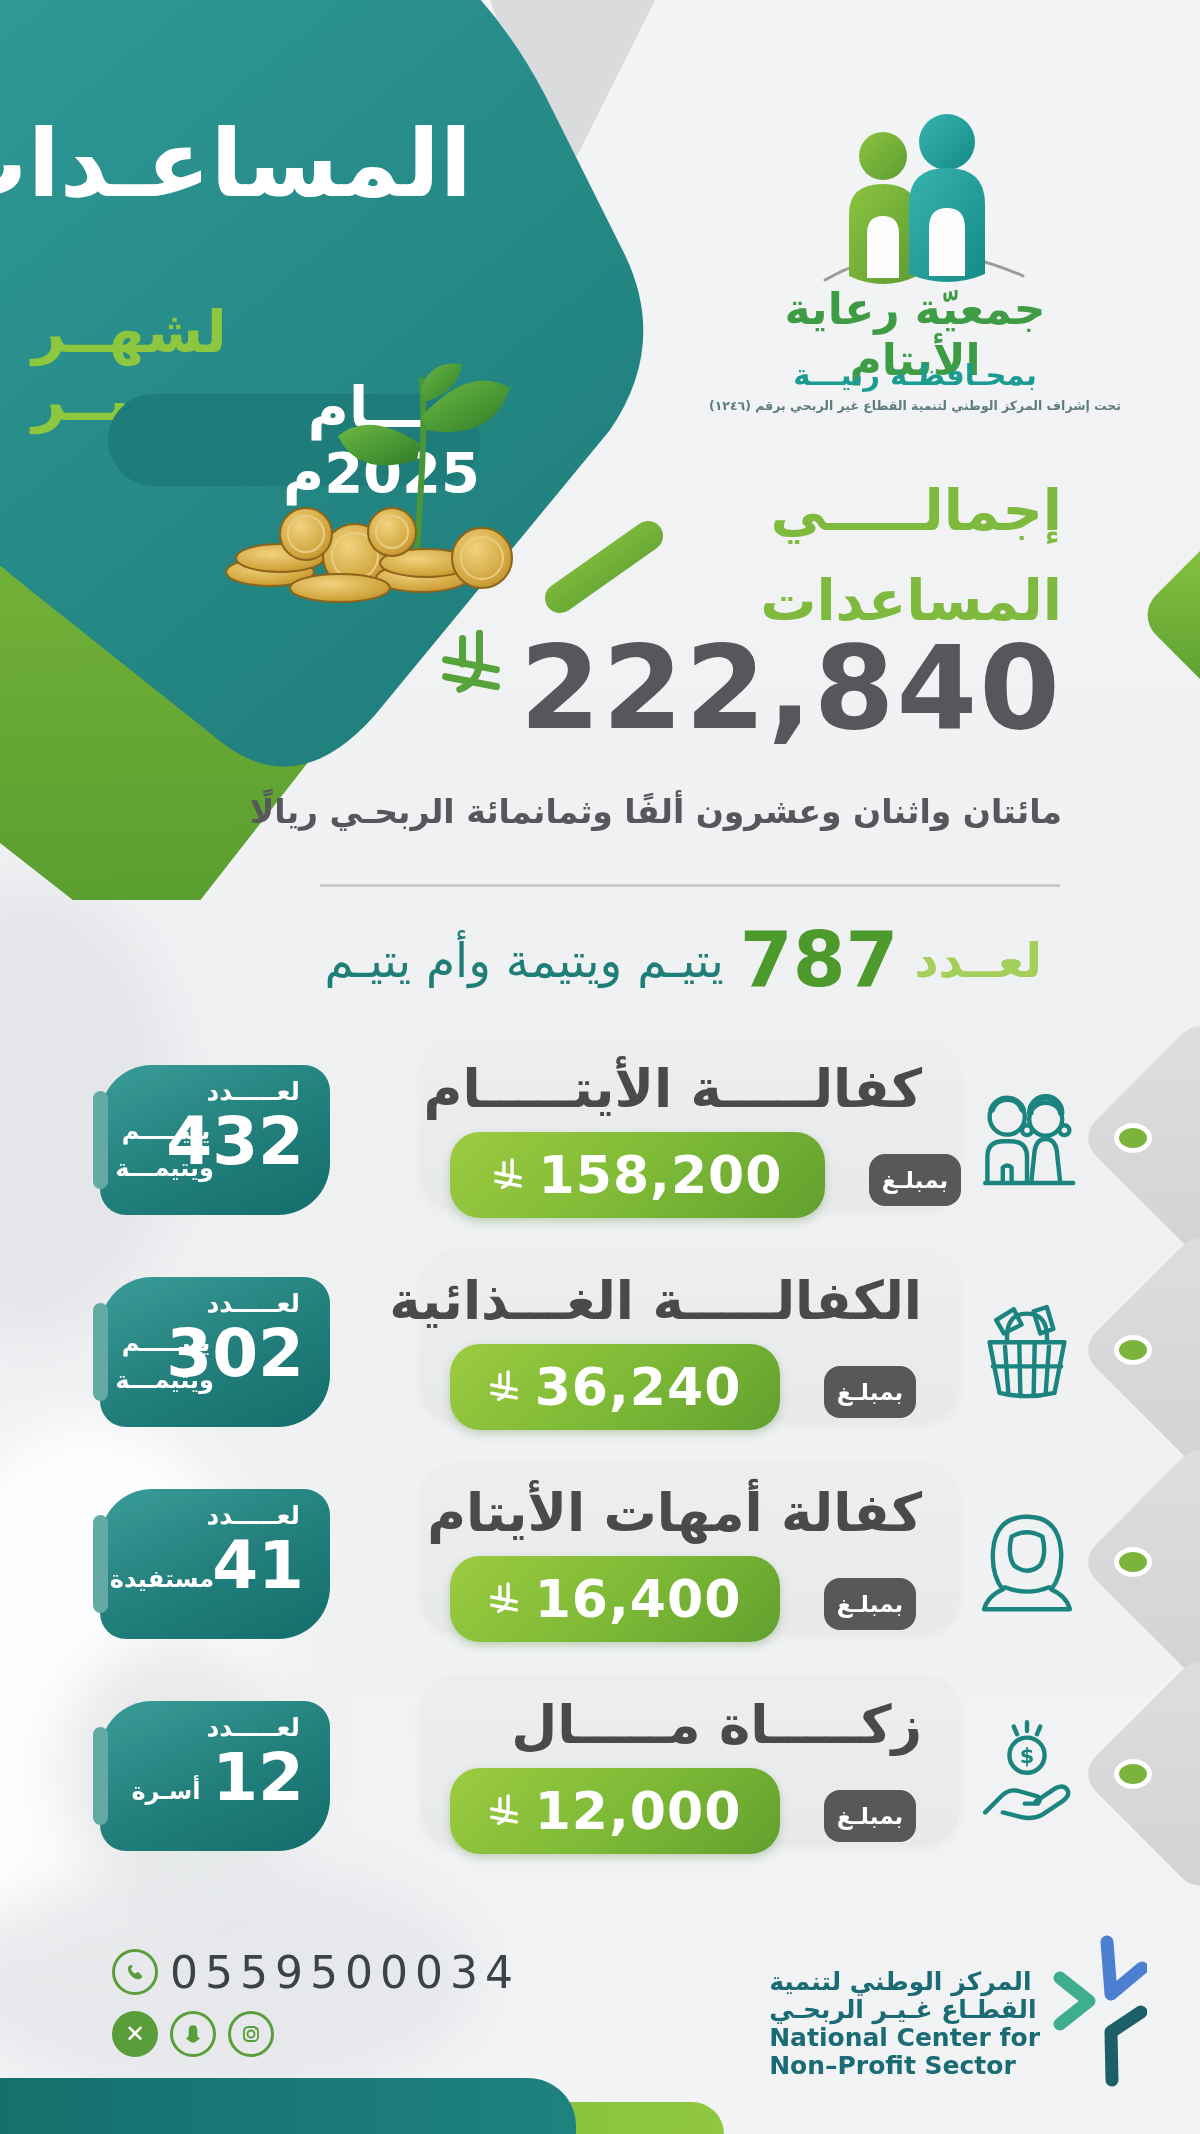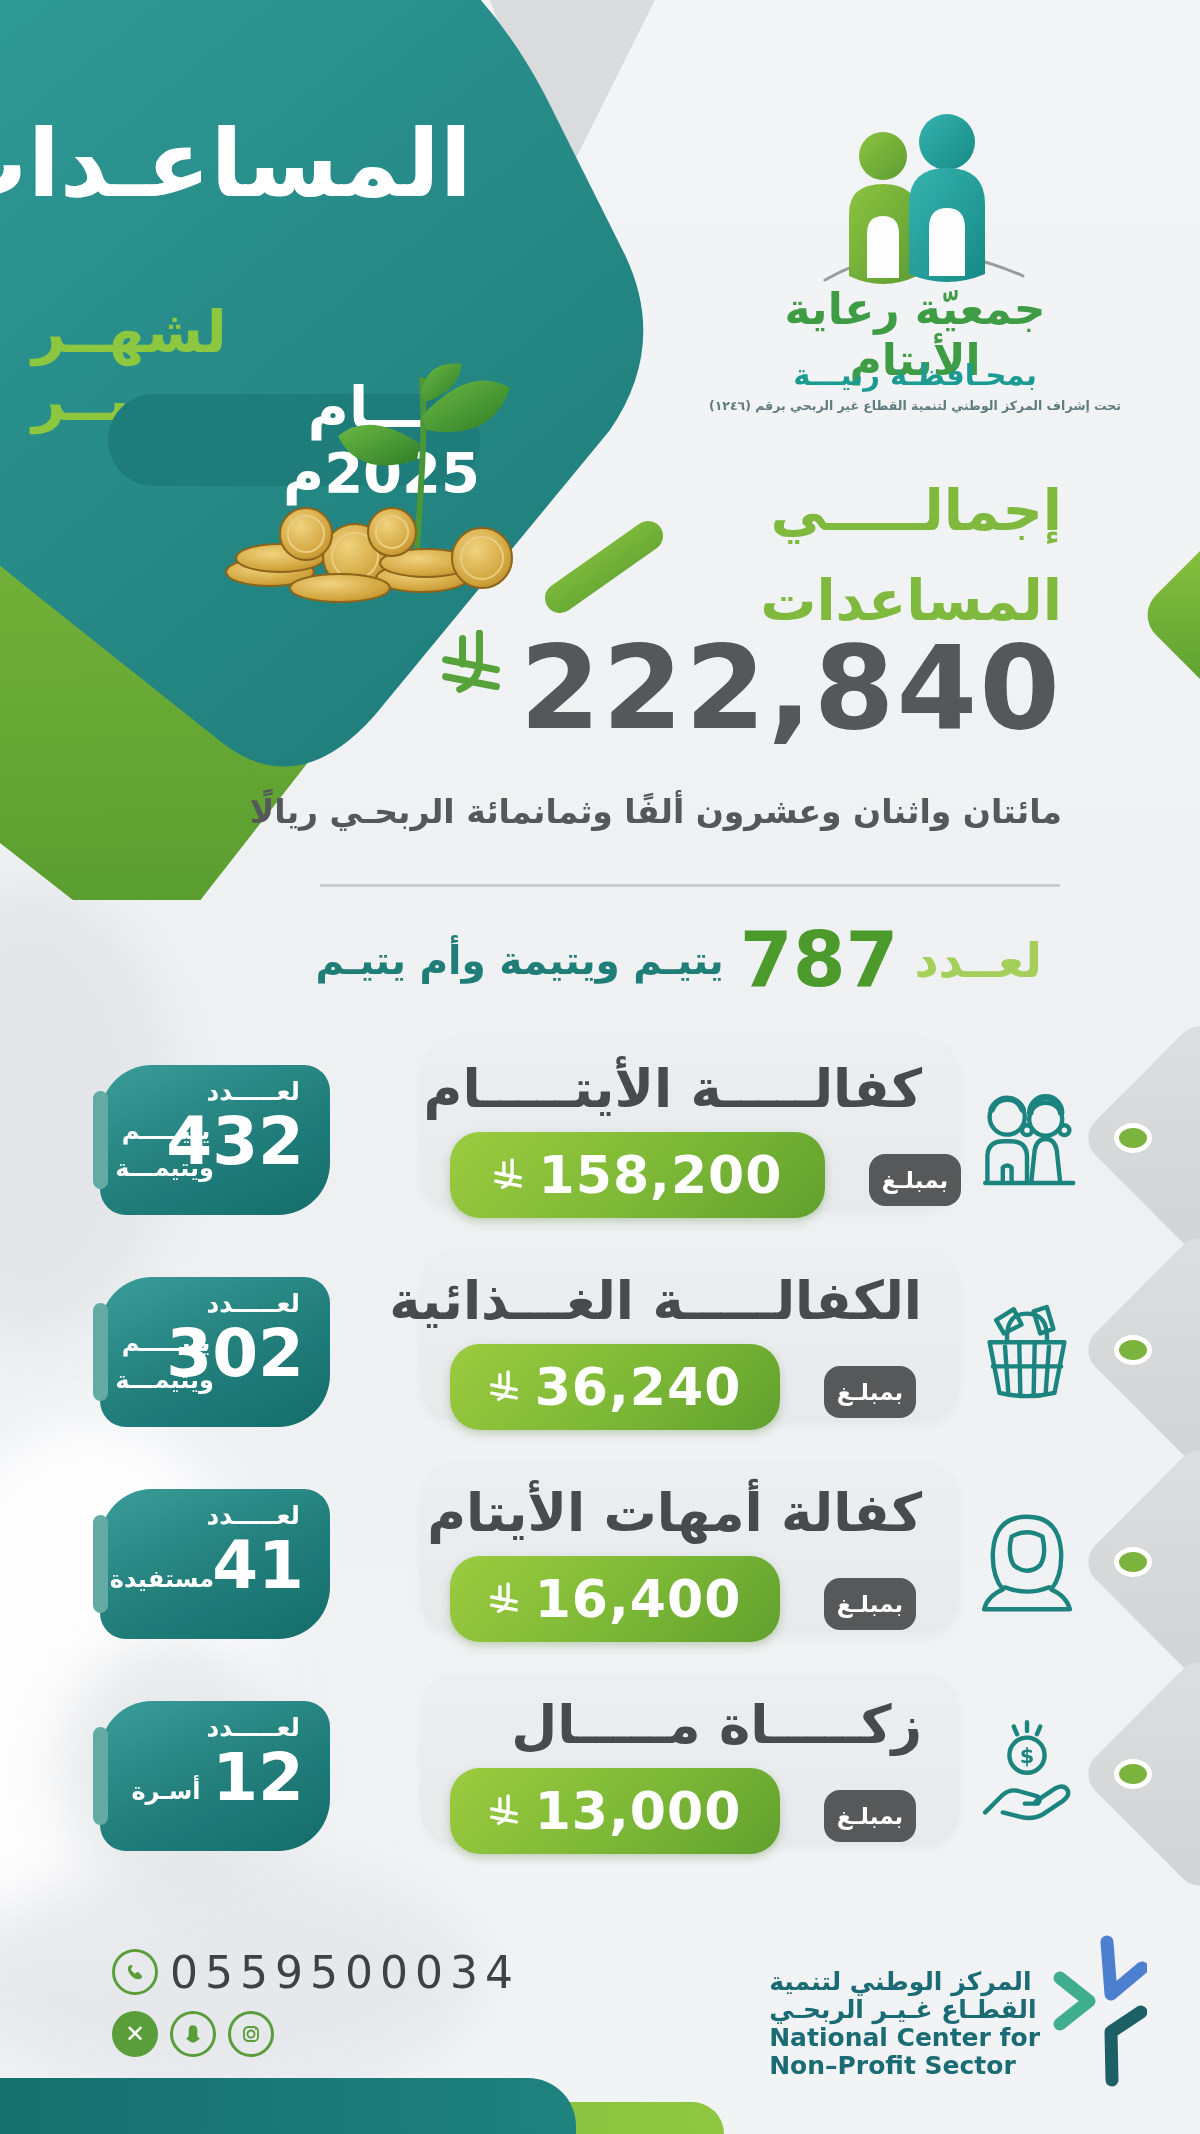--- a/index.html
+++ b/index.html
@@ -63,21 +63,21 @@
     position:absolute; top:792px; right:138px; color:#55575a; font-size:33px; font-weight:bold;
   }
   .divider { position:absolute; top:884px; left:320px; width:740px; height:3px; background:#c9cbcd; }
 
   .benef-line {
     position:absolute; top:922px; right:158px; display:flex; align-items:center; gap:16px;
     direction:rtl; white-space:nowrap;
   }
   .benef-prefix { color:#a5cf5b; font-size:47px; font-weight:bold; }
   .benef-count  { color:#4c992c; font-size:76px; font-weight:bold; line-height:1; }
-  .benef-suffix { color:#1f7e78; font-size:39px; font-weight:bold; }
+  .benef-suffix { color:#1f7e78; font-size:47px; font-weight:normal; }
 
   
   .card-row { position:absolute; left:0; width:1200px; height:212px; }
   .row1 { top:1032px; } .row2 { top:1244px; } .row3 { top:1456px; } .row4 { top:1668px; }
 
   .count-card {
     position:absolute; left:100px; top:33px; width:230px; height:150px;
     background:linear-gradient(155deg,#3a9d99 0%,#23807d 50%,#136d6b 100%);
     border-radius:52px 26px 52px 26px;
     color:#fff;
@@ -387,21 +387,21 @@
       <div class="card-title">زكـــــاة مـــــال</div>
       <div class="amount-pill">
         <svg class="riyal-small" width="30" height="34" viewBox="0 0 44 48">
           <g stroke="currentColor" stroke-width="5" fill="none" stroke-linecap="round">
             <path d="M 28 2 L 28 22 Q 28 36 14 42"></path>
               <path d="M 16 6 L 16 24"></path>
             <path d="M 4 21 L 40 28"></path>
               <path d="M 4 33 L 40 40"></path>
           </g>
         </svg>
-        <span class="amount-text">13,000</span>
+        <span class="amount-text">12,000</span>
       </div>
       <div class="amount-tab tab-pos-norm">بمبلـغ</div>
     </div>
     <div class="count-card">
       <div class="capsule"></div>
       <div class="count-label">لعـــــدد</div>
       <div class="count-number">12</div>
       <div class="count-units single">
         <div>أسـرة</div>
       </div>

